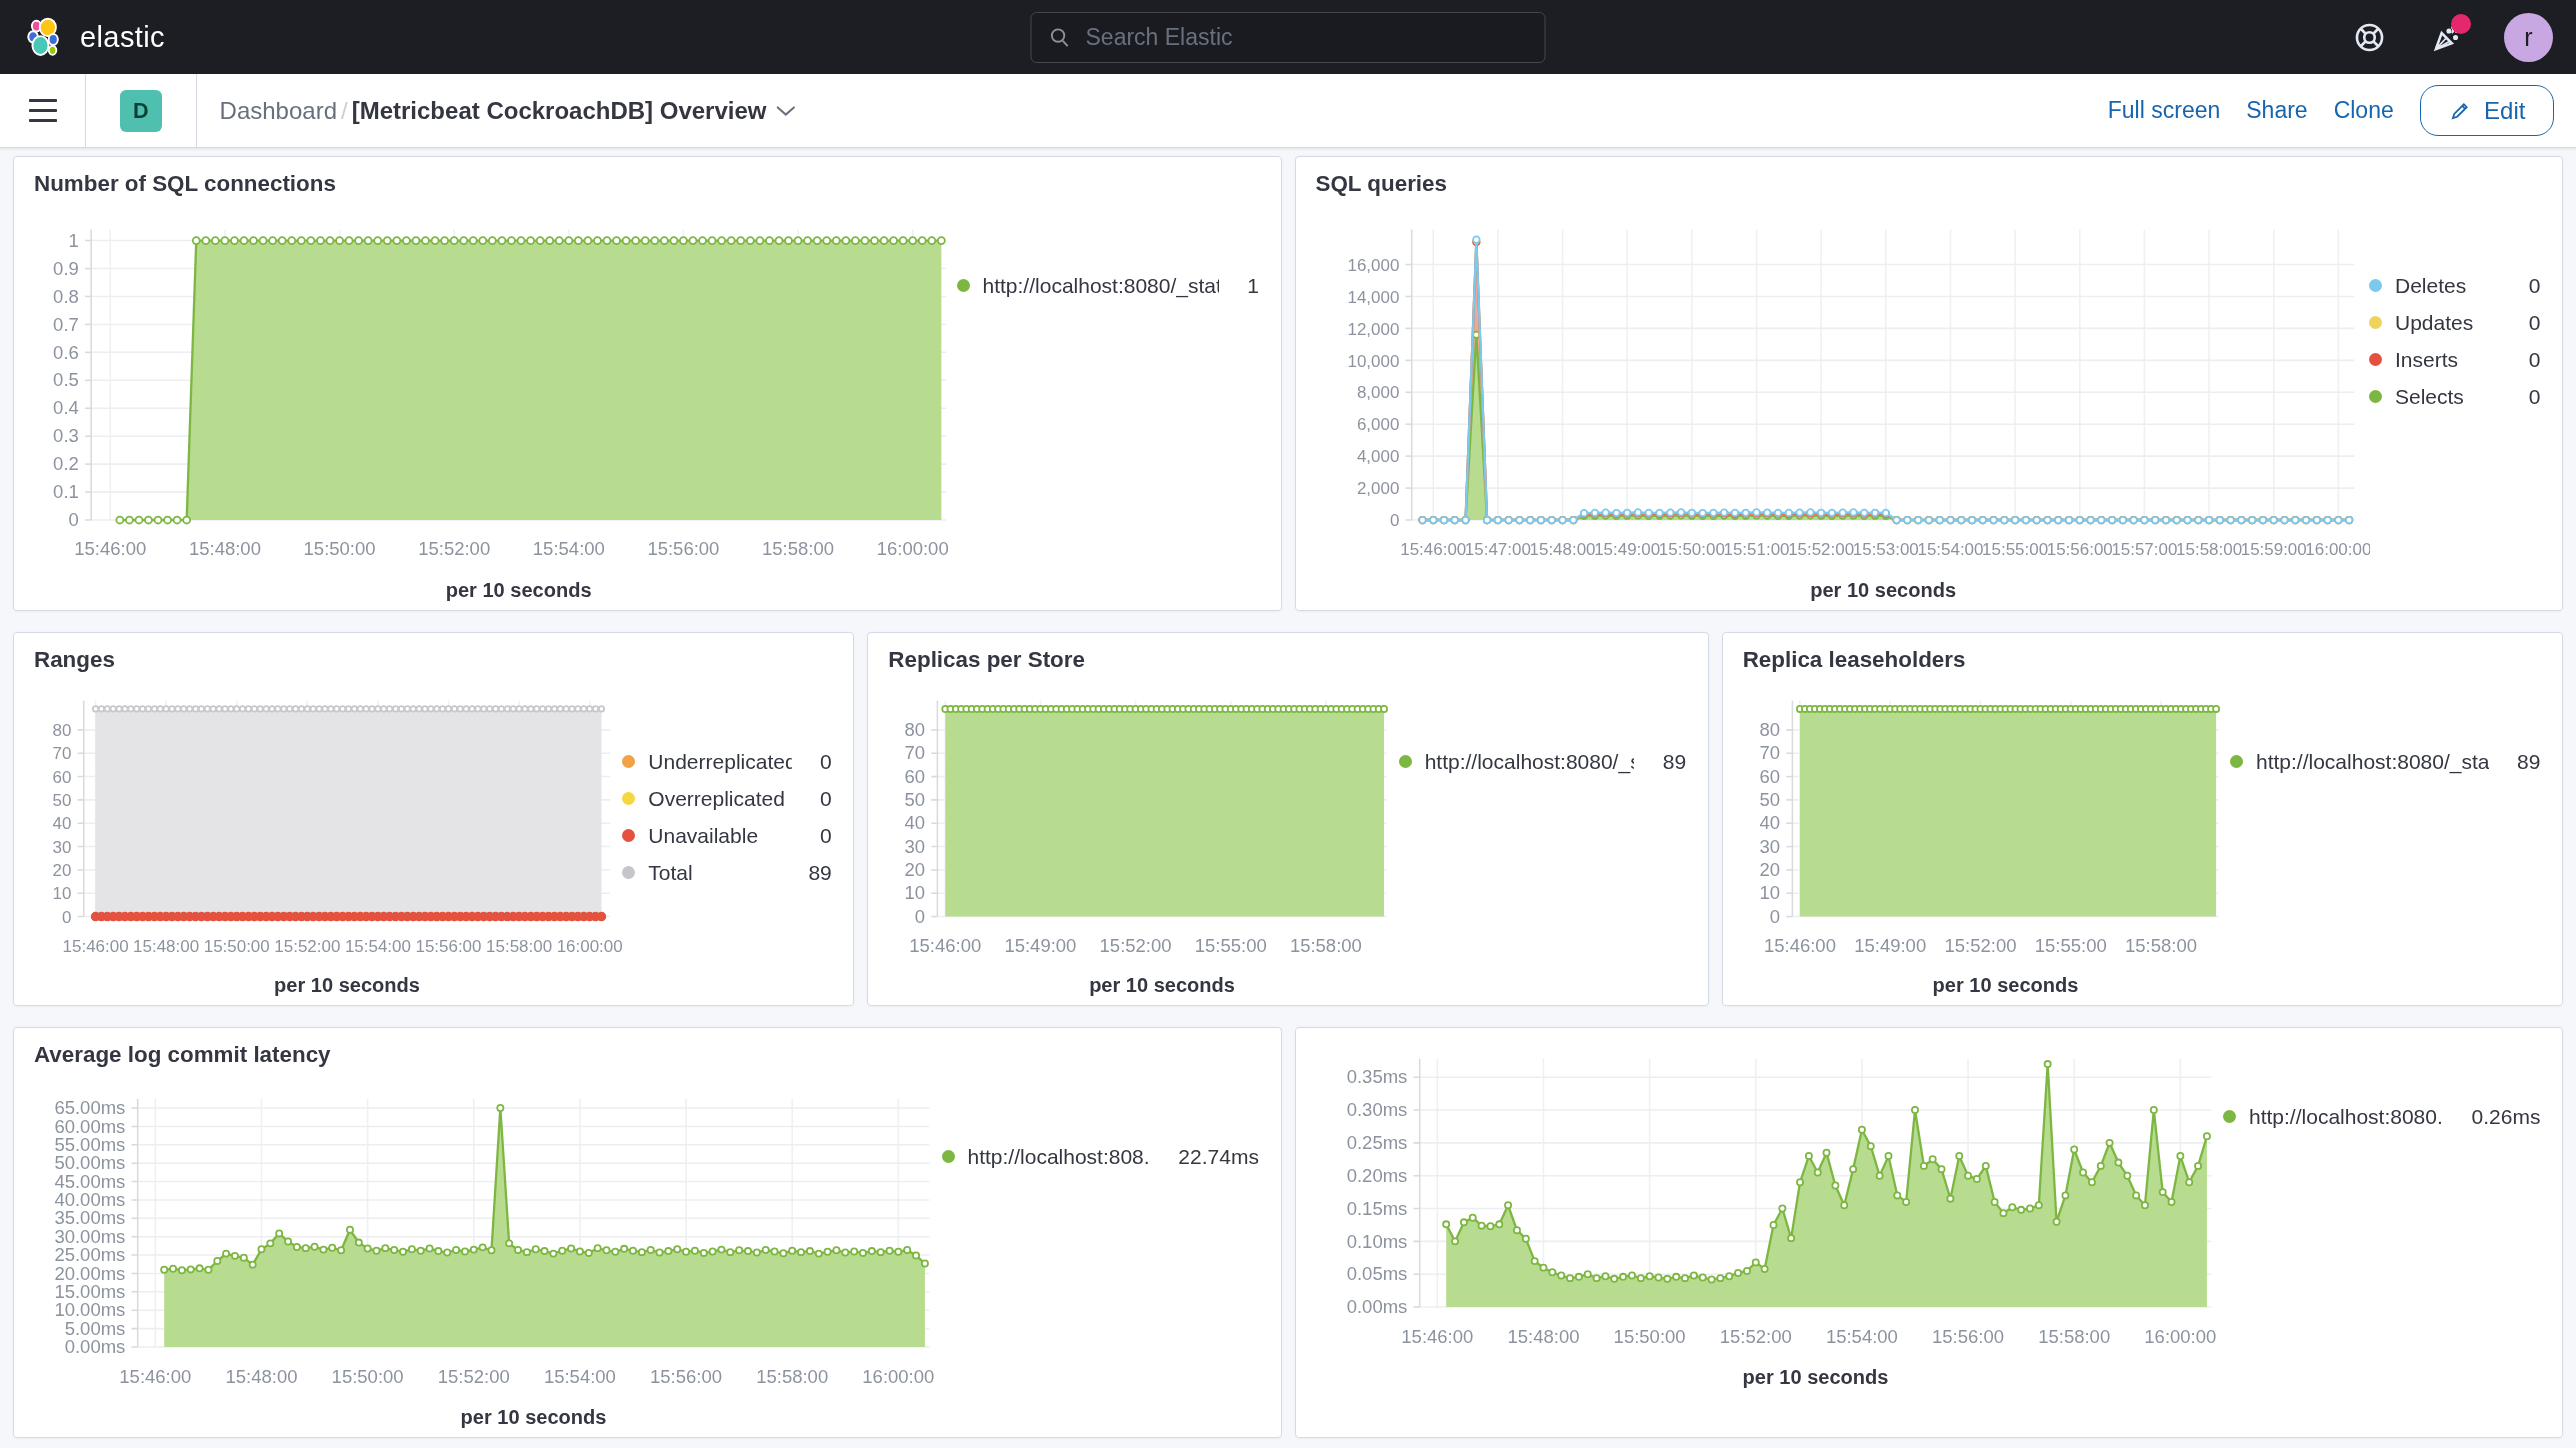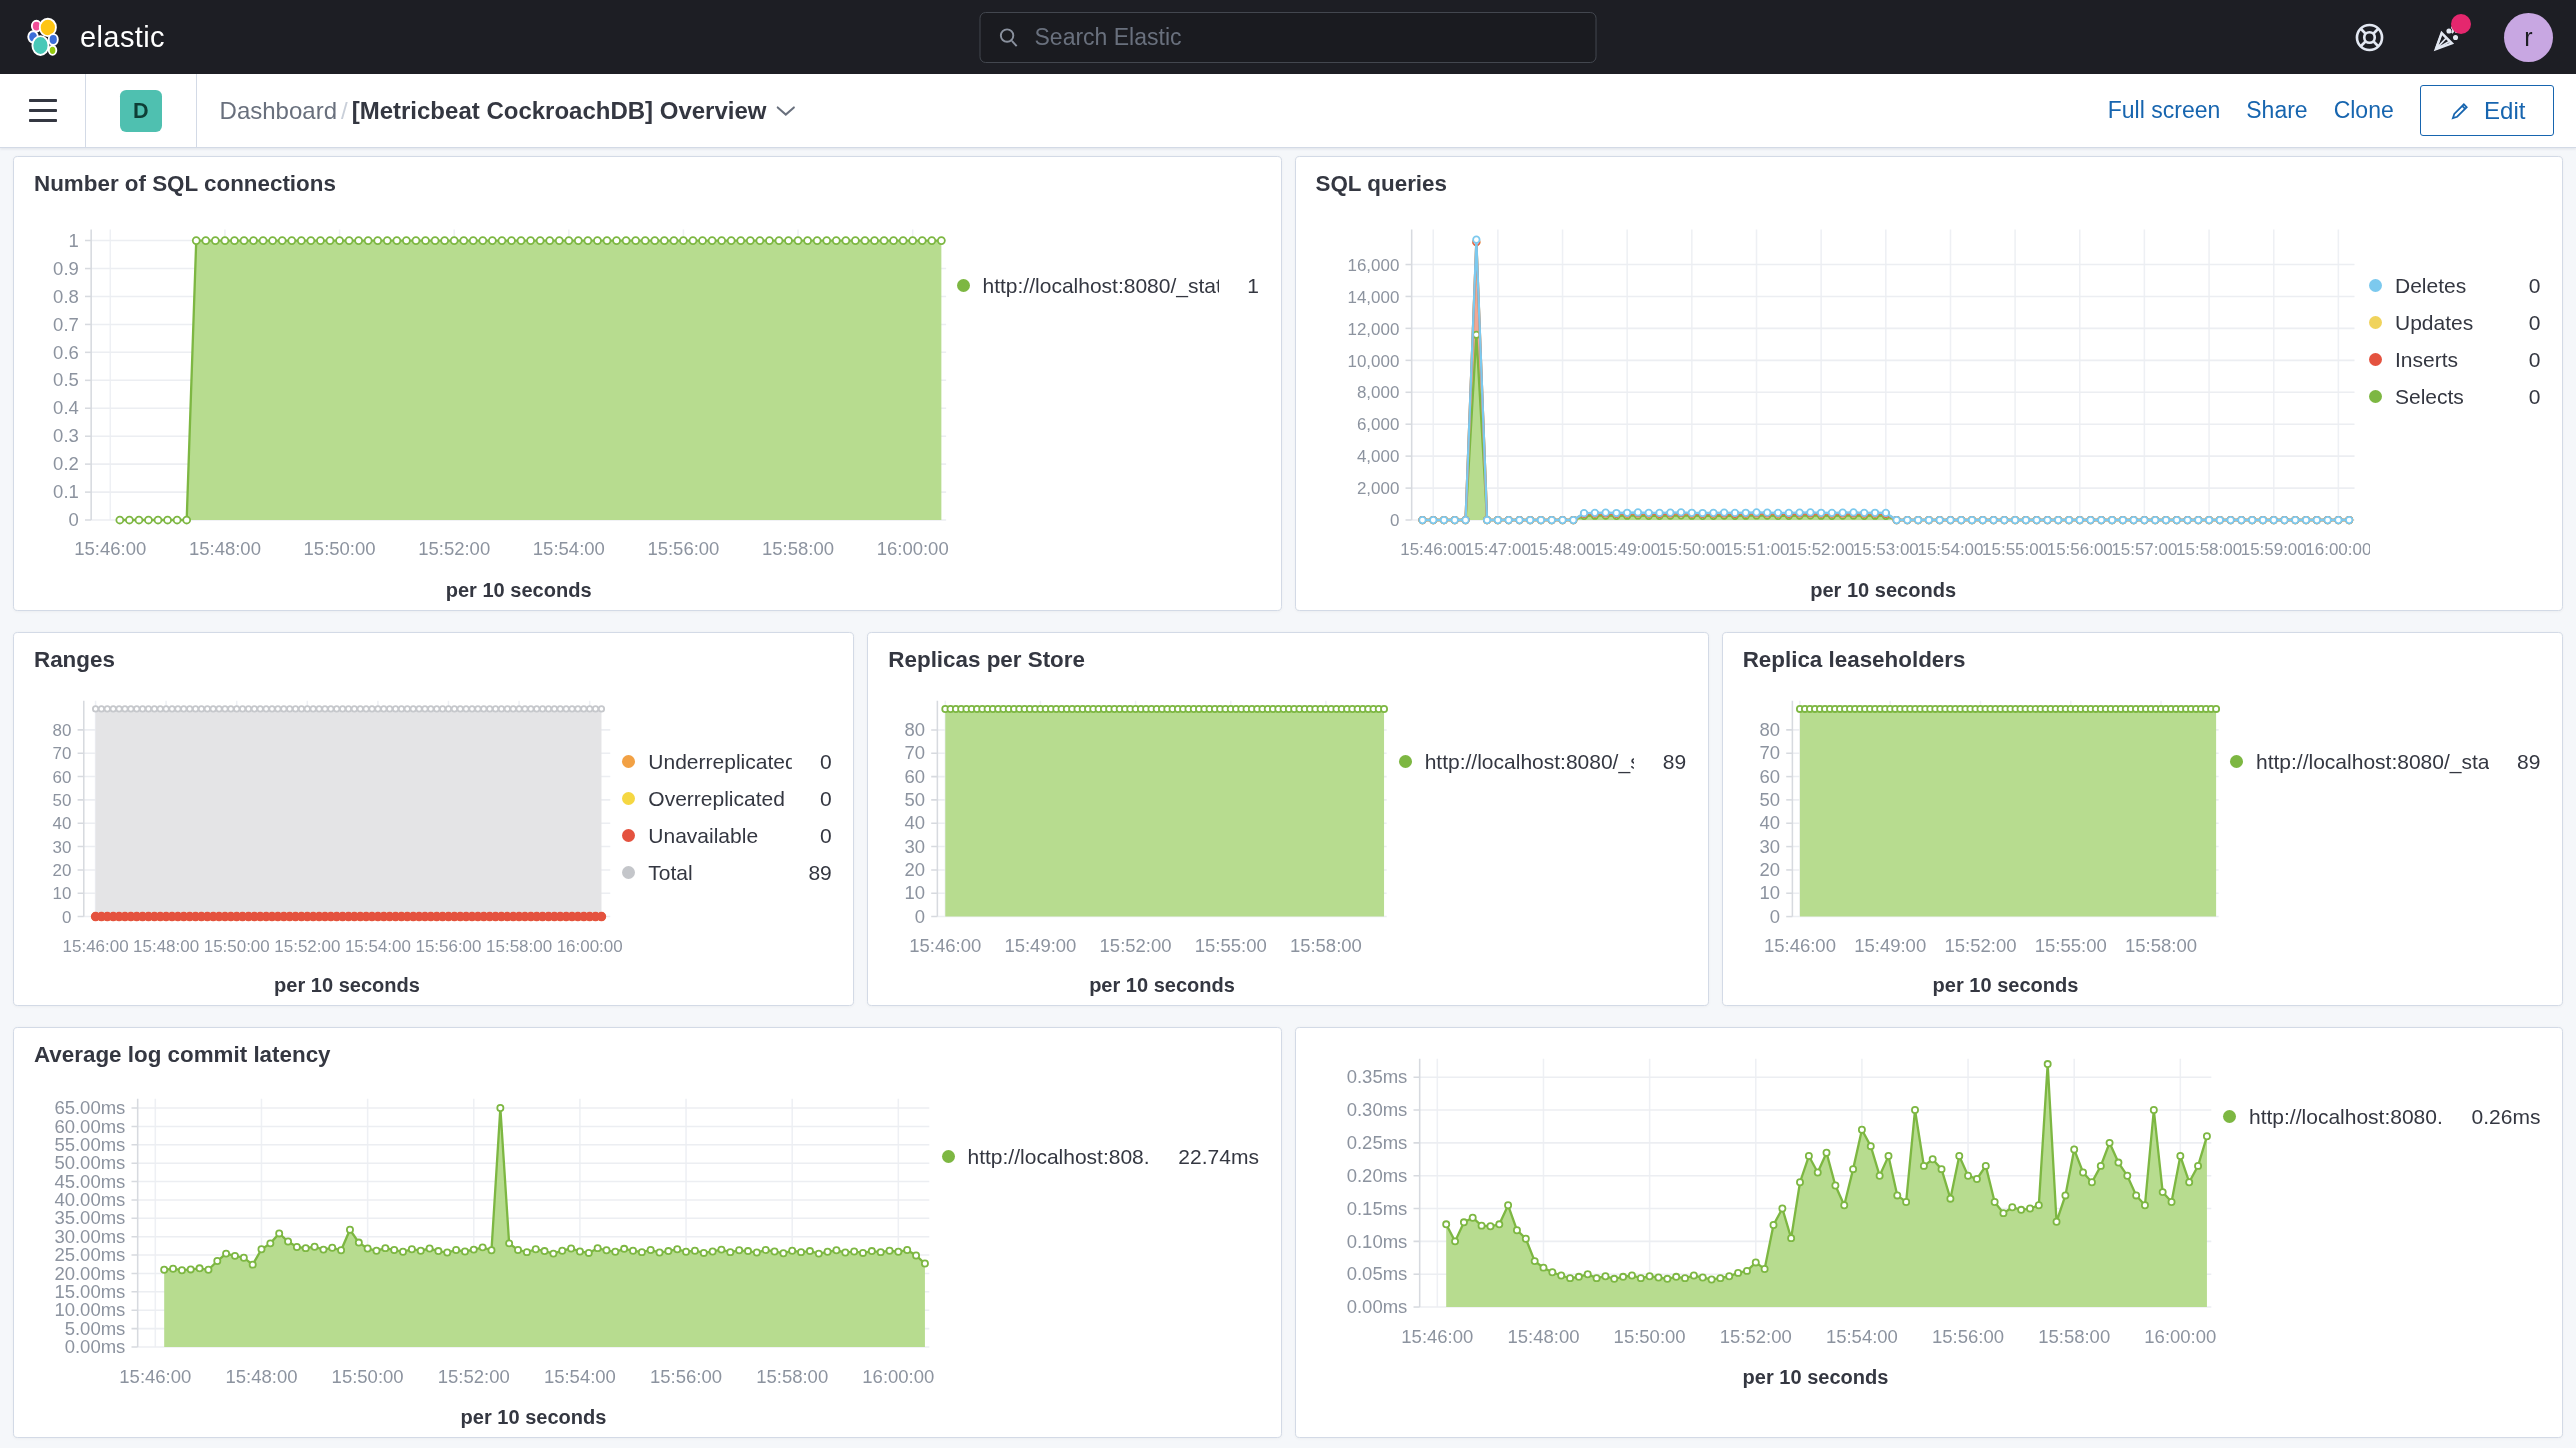--- a/index.html
+++ b/index.html
@@ -3,21 +3,21 @@
 <meta charset="utf-8">
 <style>
   * { box-sizing: border-box; margin: 0; padding: 0; }
   html,body { width: 2576px; background: #F5F7FA; font-family: "Liberation Sans", sans-serif; }
 
   
   .topnav { height: 74px; background: #1D1E24; display: flex; align-items: center; position: relative; padding: 0 23px; }
   .brand { display: flex; align-items: center; gap: 14px; }
   .brand-text { color: #ffffff; font-size: 29px; font-weight: 400; letter-spacing: 0.4px; }
   .searchbox { position: absolute; left: 50%; top: 11.6px; transform: translateX(-50%);
-    width: 617px; height: 51px; border: 1.5px solid #43474F; border-radius: 6.2px;
+    width: 515px; height: 51px; border: 1.5px solid #43474F; border-radius: 6.2px;
     display: flex; align-items: center; padding: 0 17px; gap: 14px; background: #1A1B20; }
   .searchbox input { flex: 1; background: transparent; border: none; outline: none; color: #D4DAE5; font-size: 23px; font-family: "Liberation Sans", sans-serif; }
   .searchbox input::placeholder { color: #69707D; }
   .nav-icons { margin-left: auto; display: flex; align-items: center; gap: 35px; }
   .icon-btn { position: relative; display: flex; align-items: center; justify-content: center; width: 43px; height: 43px; cursor: pointer; }
   .badge-dot { position: absolute; top: -1.5px; right: -1.5px; width: 20px; height: 20px; border-radius: 50%; background: #E5276E; }
   .avatar { width: 49px; height: 49px; border-radius: 50%; background: #C8A7E2; color: #1D1E24; font-size: 25px; display: flex; align-items: center; justify-content: center; cursor: pointer; }
 
   
   .crumbbar { height: 74px; background: #ffffff; border-bottom: 0.8px solid #D3DAE6;
@@ -27,21 +27,21 @@
   .vdiv { width: 0.8px; height: 74px; background: #D3DAE6; }
   .space-badge { width: 42px; height: 42px; margin: 0 34px; border-radius: 6.2px; background: #4FC0B0; color: #0E3E36;
     font-size: 21.6px; font-weight: 600; display: flex; align-items: center; justify-content: center; cursor: pointer; }
   .crumbs { display: flex; align-items: center; gap: 4px; margin-left: 23px; font-size: 24px; }
   .crumb-section { color: #69707D; cursor: pointer; }
   .crumb-sep { color: #C9CFD9; }
   .crumb-title { color: #343741; font-weight: 600; }
   .crumb-caret { margin-left: 4.6px; cursor: pointer; display: flex; align-items: center; }
   .crumb-actions { margin-left: auto; display: flex; align-items: center; gap: 26px; margin-right: 21.6px; }
   .action-link { color: #1765AF; font-size: 23px; cursor: pointer; white-space: nowrap; }
-  .edit-btn { display: flex; gap: 12.3px; align-items: center; border: 1.5px solid #1765AF; border-radius: 3px;
+  .edit-btn { display: flex; gap: 12.3px; align-items: center; border: 1.5px solid #1765AF; border-radius: 18px;
     height: 51px; padding: 0 28px; color: #1765AF; font-size: 24px; background: #fff; cursor: pointer; font-family: "Liberation Sans", sans-serif; }
 
   
   main { padding: 7.7px 13px 6.2px 13px; }
   .row { display: flex; gap: 13px; margin-bottom: 21px; }
   .panel { background: #fff; border: 0.8px solid #D3DAE6; border-radius: 4.6px; flex: 1; min-width: 0;
     display: flex; flex-direction: column; overflow: hidden; box-shadow: 0 0.8px 3.1px rgba(0,0,0,.04); }
   .r1 .panel { height: 455px; }
   .r2 .panel { height: 374px; }
   .r3 .panel { height: 411px; }

